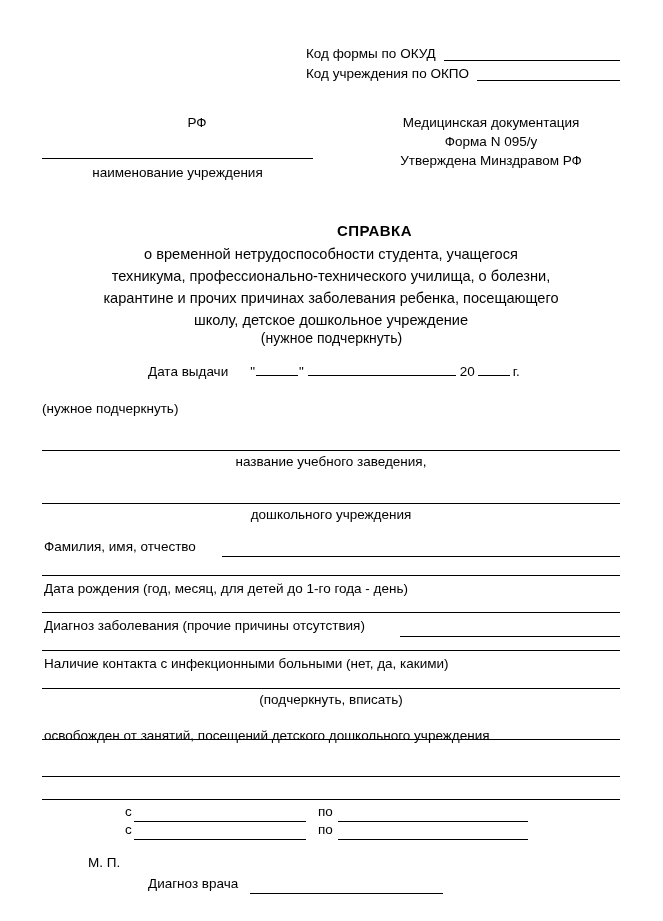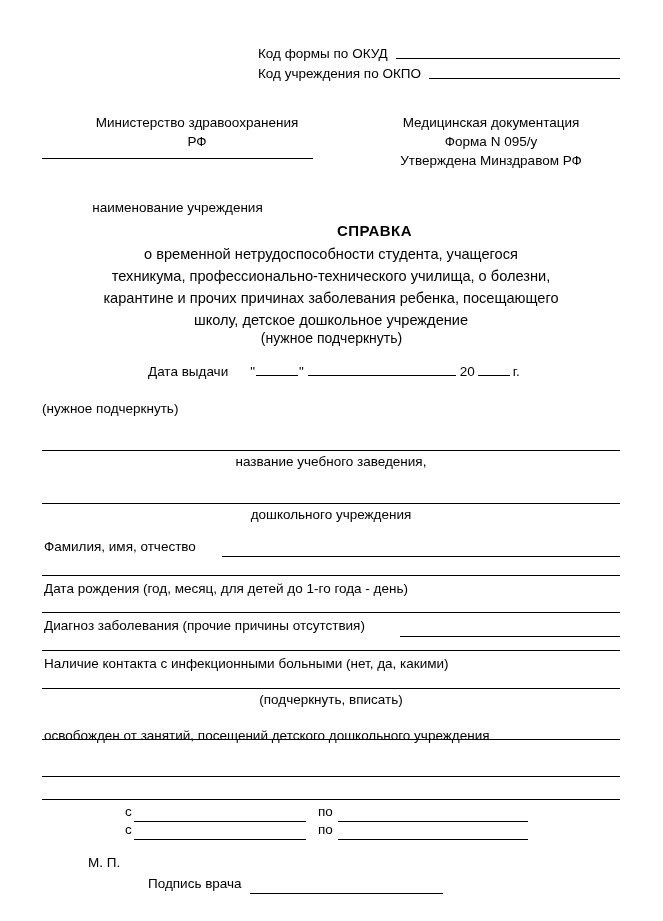--- a/index.html
+++ b/index.html
@@ -31,22 +31,23 @@
   
   .code-block {
     position: absolute;
     left: 258px;
     top: 44px;
     font-size: 13.5px;
     line-height: 20px;
   }
   .code-row {
     display: flex;
-    align-items: center;
+    align-items: flex-end;
     height: 20px;
+    margin-left: 48px;
   }
   .code-row .lbl { white-space: nowrap; }
   .code-row .fill {
     flex: 1 1 auto;
     border-bottom: 1.6px solid #000;
     margin-left: 8px;
     margin-bottom: 3px;
     height: 12px;
   }
   .code-block-inner { width: 362px; }
@@ -70,21 +71,20 @@
     font-size: 13.5px;
     line-height: 19px;
   }
   .inst-caption {
     position: absolute;
     left: 42px;
     top: 165px;
     width: 271px;
     text-align: center;
     font-size: 13.5px;
-    margin-top: 35px;
   }
 
   
   .title {
     position: absolute;
     left: 0;
     top: 222px;
     width: 663px;
     text-align: center;
     font-size: 15px;
@@ -213,21 +213,20 @@
         <span class="fill"></span>
       </div>
       <div class="code-row">
         <span class="lbl">Код учреждения по ОКПО</span>
         <span class="fill"></span>
       </div>
     </div>
   </div>
 
   <div class="ministry">
-    <div>Министерство здравоохранения</div>
     <div>РФ</div>
   </div>
 
   <div class="rule" style="left:42px; top:158px; width:271px;"></div>
   <div class="inst-caption">наименование учреждения</div>
 
   <div class="docinfo">
     <div>Медицинская документация</div>
     <div>Форма N 095/у</div>
     <div>Утверждена Минздравом РФ</div>
@@ -290,16 +289,16 @@
   <div class="inline-rule" style="left:134px; top:821px; width:172px;"></div>
   <div class="spo-label" style="left:318px; top:804px;">по</div>
   <div class="inline-rule" style="left:338px; top:821px; width:190px;"></div>
 
   <div class="spo-label" style="left:125px; top:822px;">с</div>
   <div class="inline-rule" style="left:134px; top:839px; width:172px;"></div>
   <div class="spo-label" style="left:318px; top:822px;">по</div>
   <div class="inline-rule" style="left:338px; top:839px; width:190px;"></div>
 
   <div class="mp">М. П.</div>
-  <div class="sign">Подпись врача</div>
+  <div class="sign">Диагноз врача</div>
   <div class="inline-rule" style="left:250px; top:893px; width:193px;"></div>
 
 </div>
 
 </body></html>

